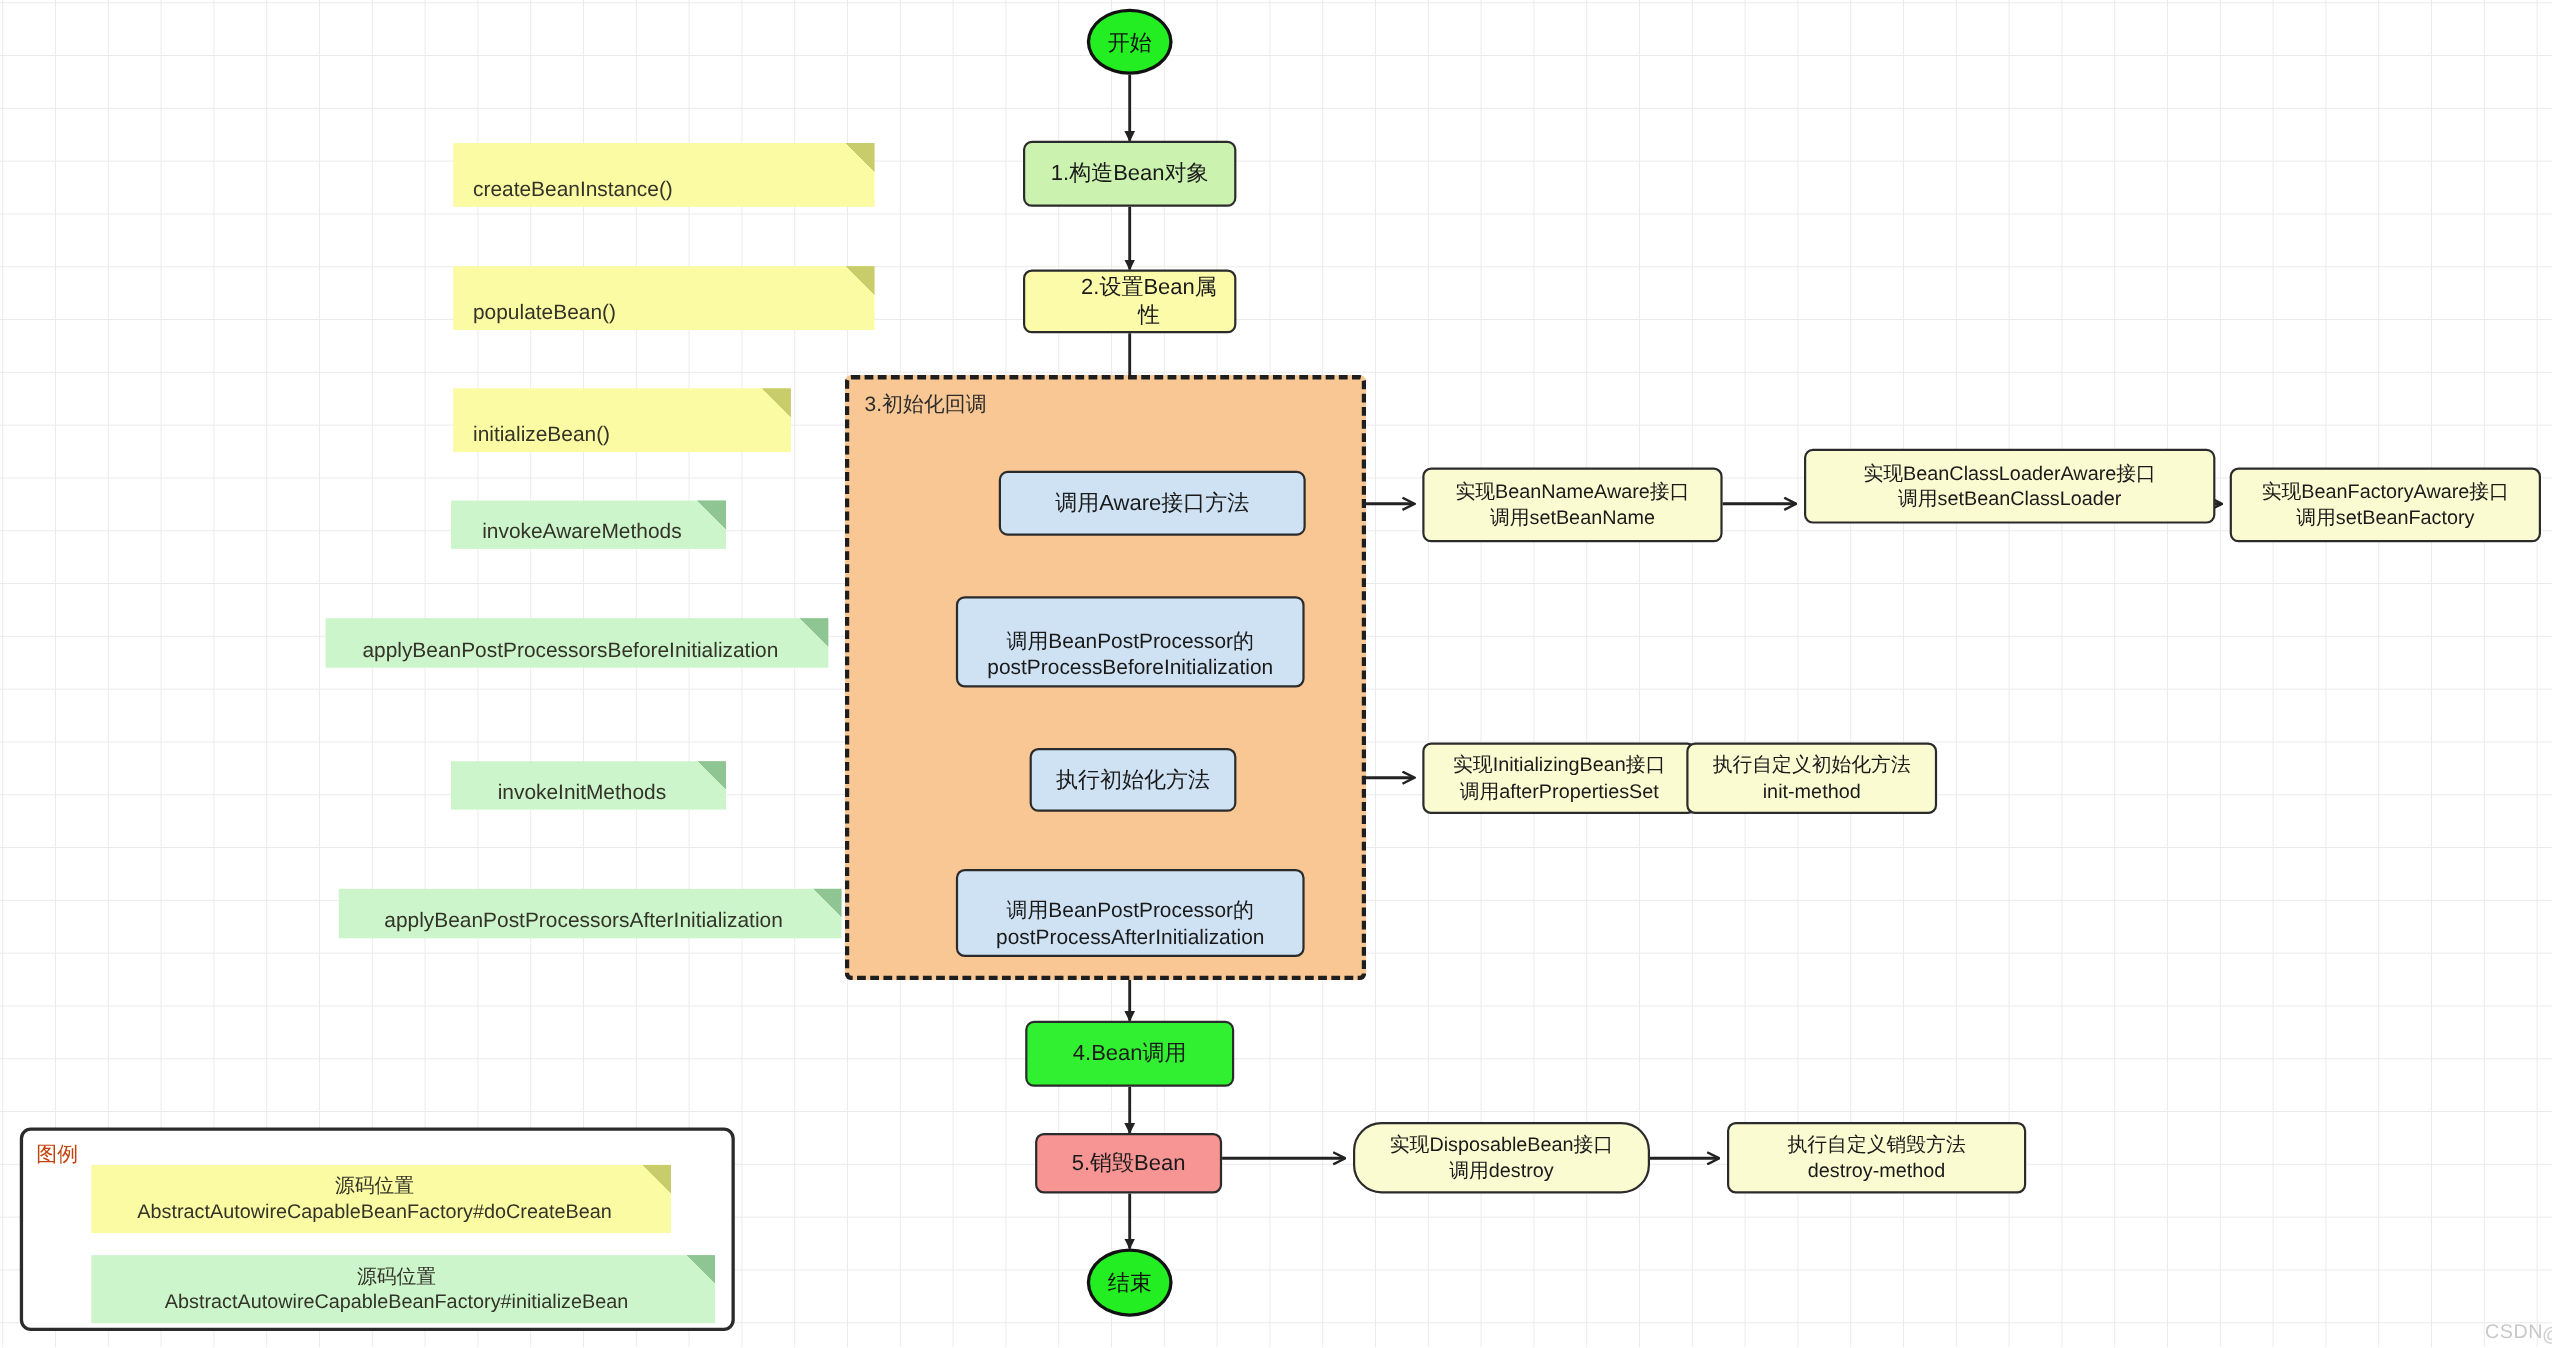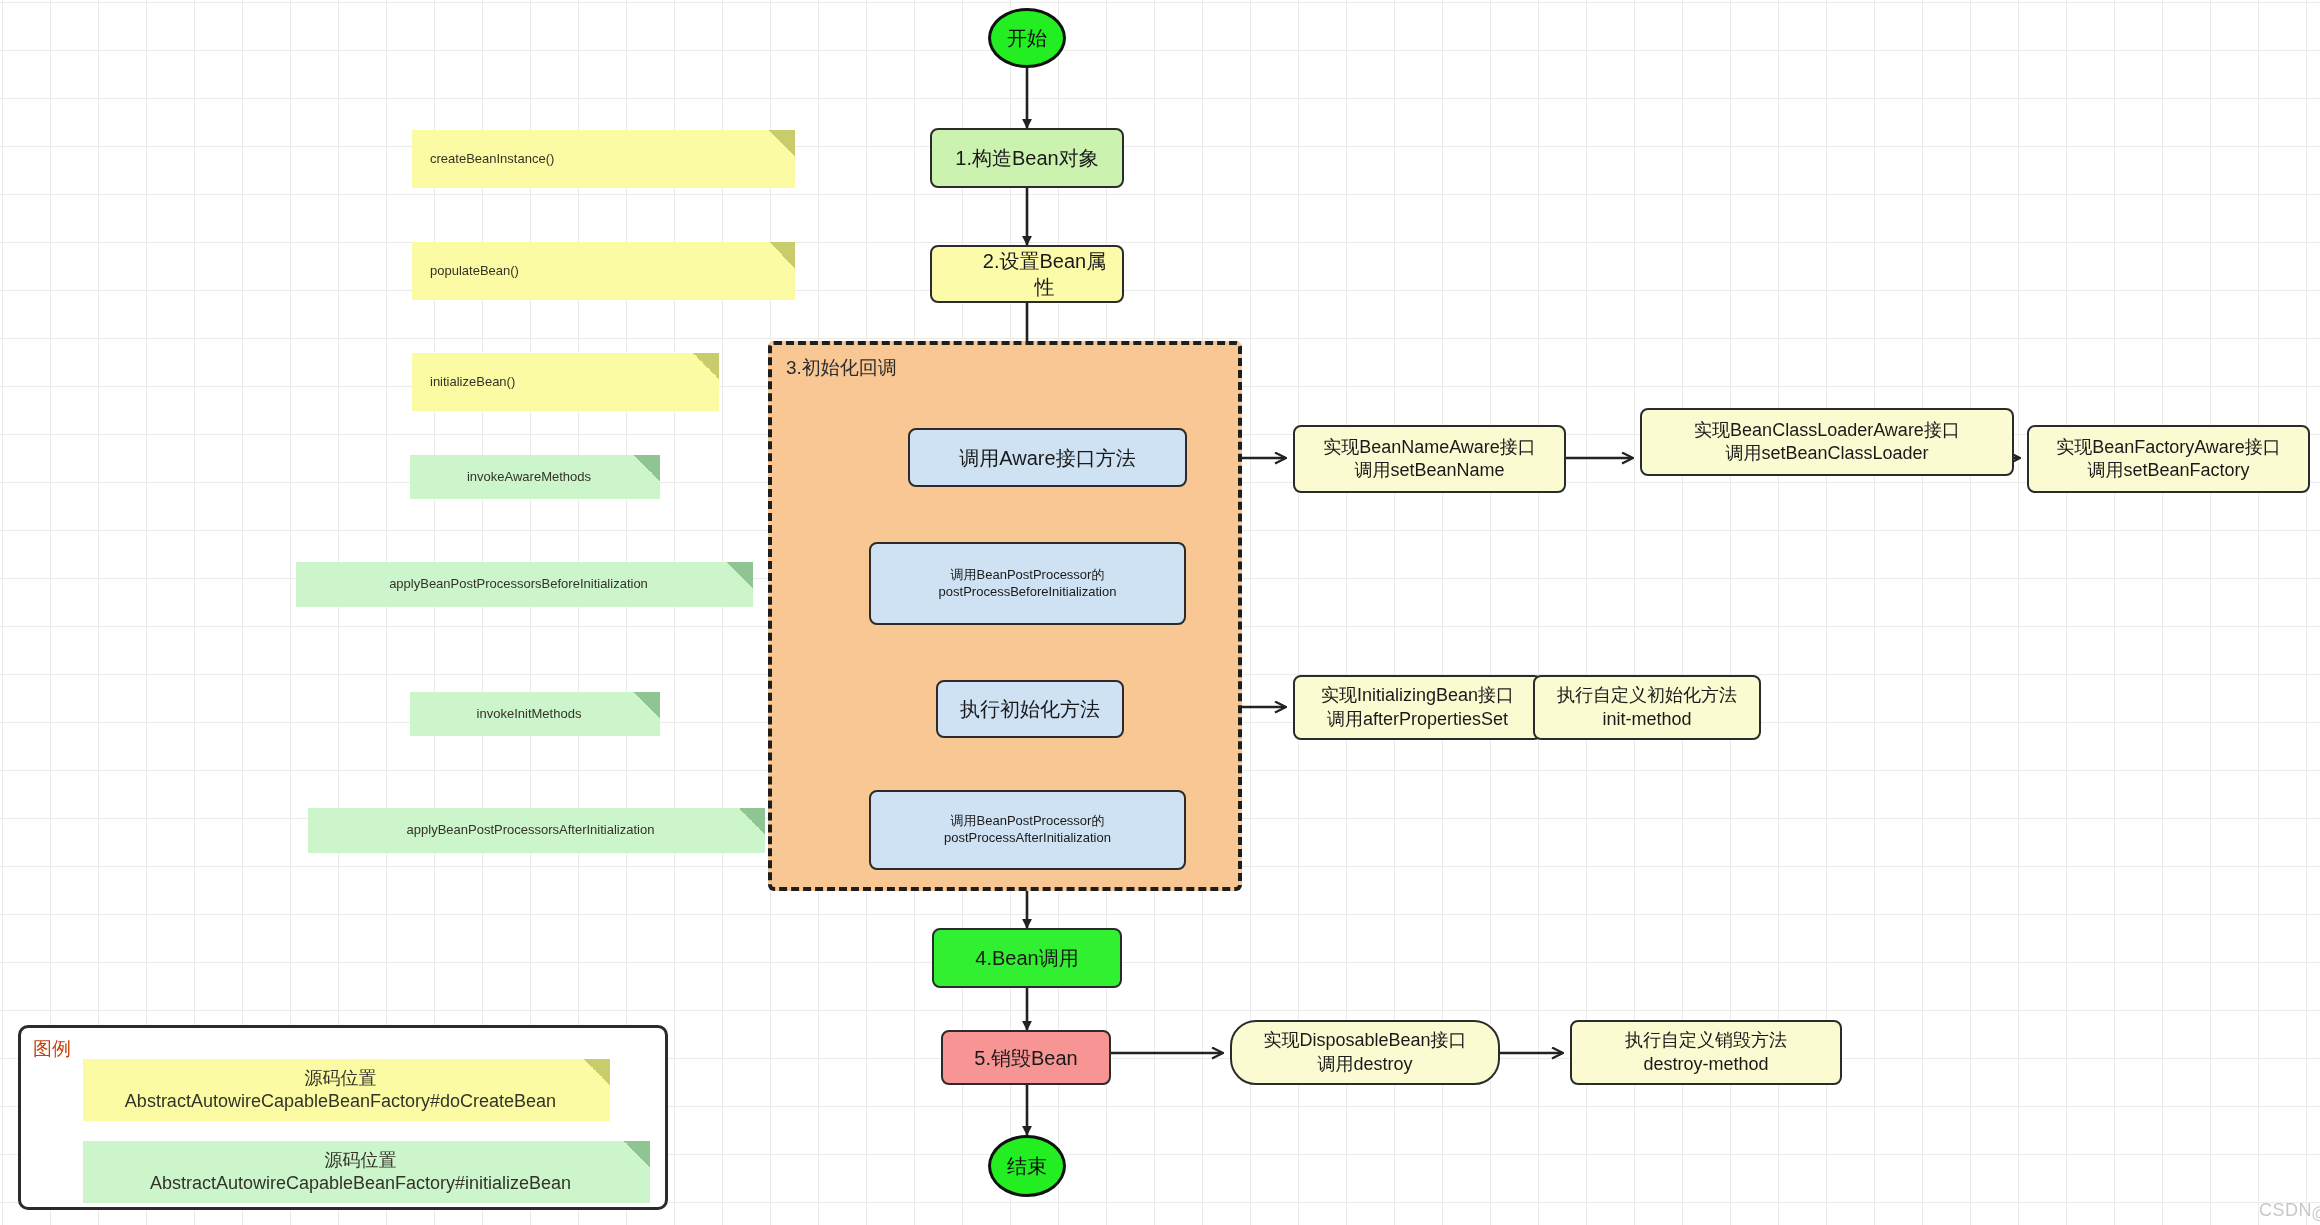--- a/index.html
+++ b/index.html
@@ -135,21 +135,21 @@
     white-space: nowrap;
   }
   #watermark .wm2 {
     position: absolute;
     left: 52px;
     top: 1px;
     color: #cfcfcf;
   }
 
   .fs20 { font-size: 20px; }
-  .fs19 { font-size: 13px; }
+  .fs19 { font-size: 19px; align-items: flex-end; }
   .fs18 { font-size: 18px; }
 </style>
 </head>
 <body>
 
 <div id="canvas">
 
   <svg id="edges" viewBox="0 0 2320 1225" xmlns="http://www.w3.org/2000/svg">
     <defs>
       <marker id="ah" markerWidth="11" markerHeight="11" refX="9" refY="5.5" orient="auto" markerUnits="userSpaceOnUse">

